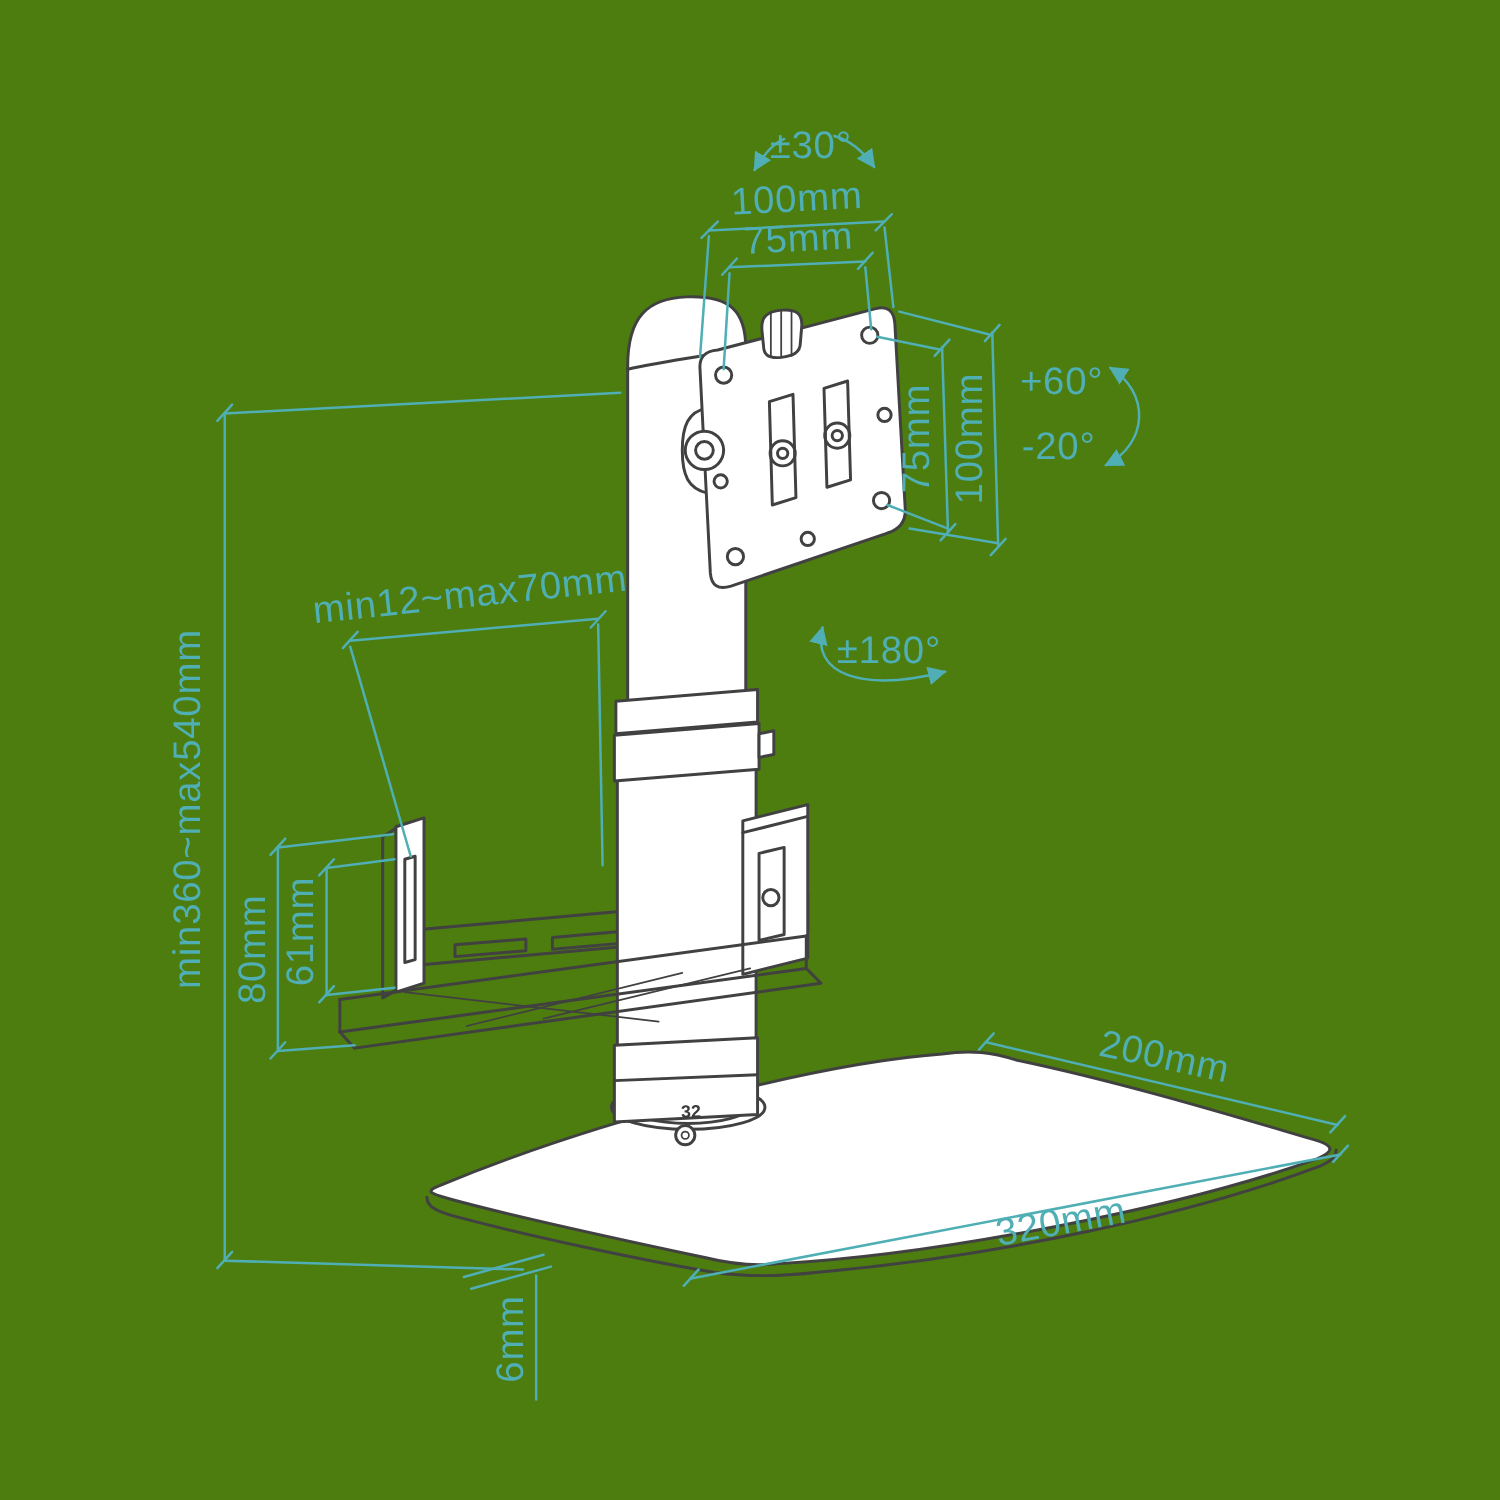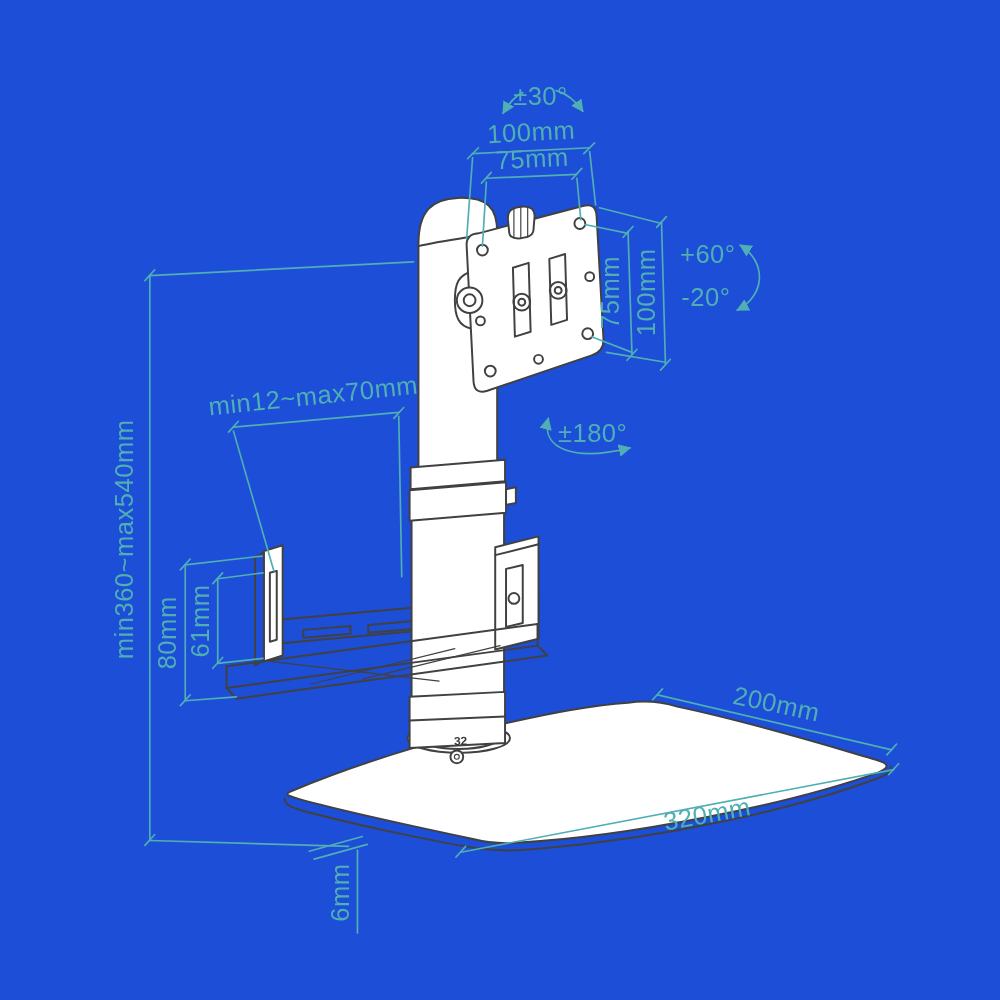--- a/index.html
+++ b/index.html
@@ -1,19 +1,19 @@
 <!DOCTYPE html>
 <html><head>
 <meta charset="utf-8">
 <title>Diagram</title>
 <style>
   * { margin:0; padding:0; box-sizing:border-box; }
   html,body { background:#ffffff; }
   body { font-family:"Liberation Sans", sans-serif; }
-  .canvas { position:relative; width:1000px; height:1000px; margin:0 auto; background:#1d4ed8; overflow:hidden;padding-left:16px; }
+  .canvas { position:relative; width:1000px; height:1000px; margin:0 auto; background:#4d7c0f; overflow:hidden;padding-left:16px; }
   svg { display:block; width:100%; height:100%; }
 
   .art      { stroke:#414141; stroke-width:2;   fill:none;    stroke-linecap:round; stroke-linejoin:round; }
   .art-fill { stroke:#414141; stroke-width:2;   fill:#ffffff; stroke-linecap:round; stroke-linejoin:round; }
   .art-thin { stroke:#414141; stroke-width:1.2; fill:none;    stroke-linecap:round; }
 
   .dim-line { stroke:#4fafb4; stroke-width:1.7; fill:none; stroke-linecap:round; }
   .dim-text { fill:#4fafb4; font-size:26px; letter-spacing:0.5px; }
   .mark-text{ fill:#3a3a3a; font-size:12px; font-weight:bold; }
 </style>

